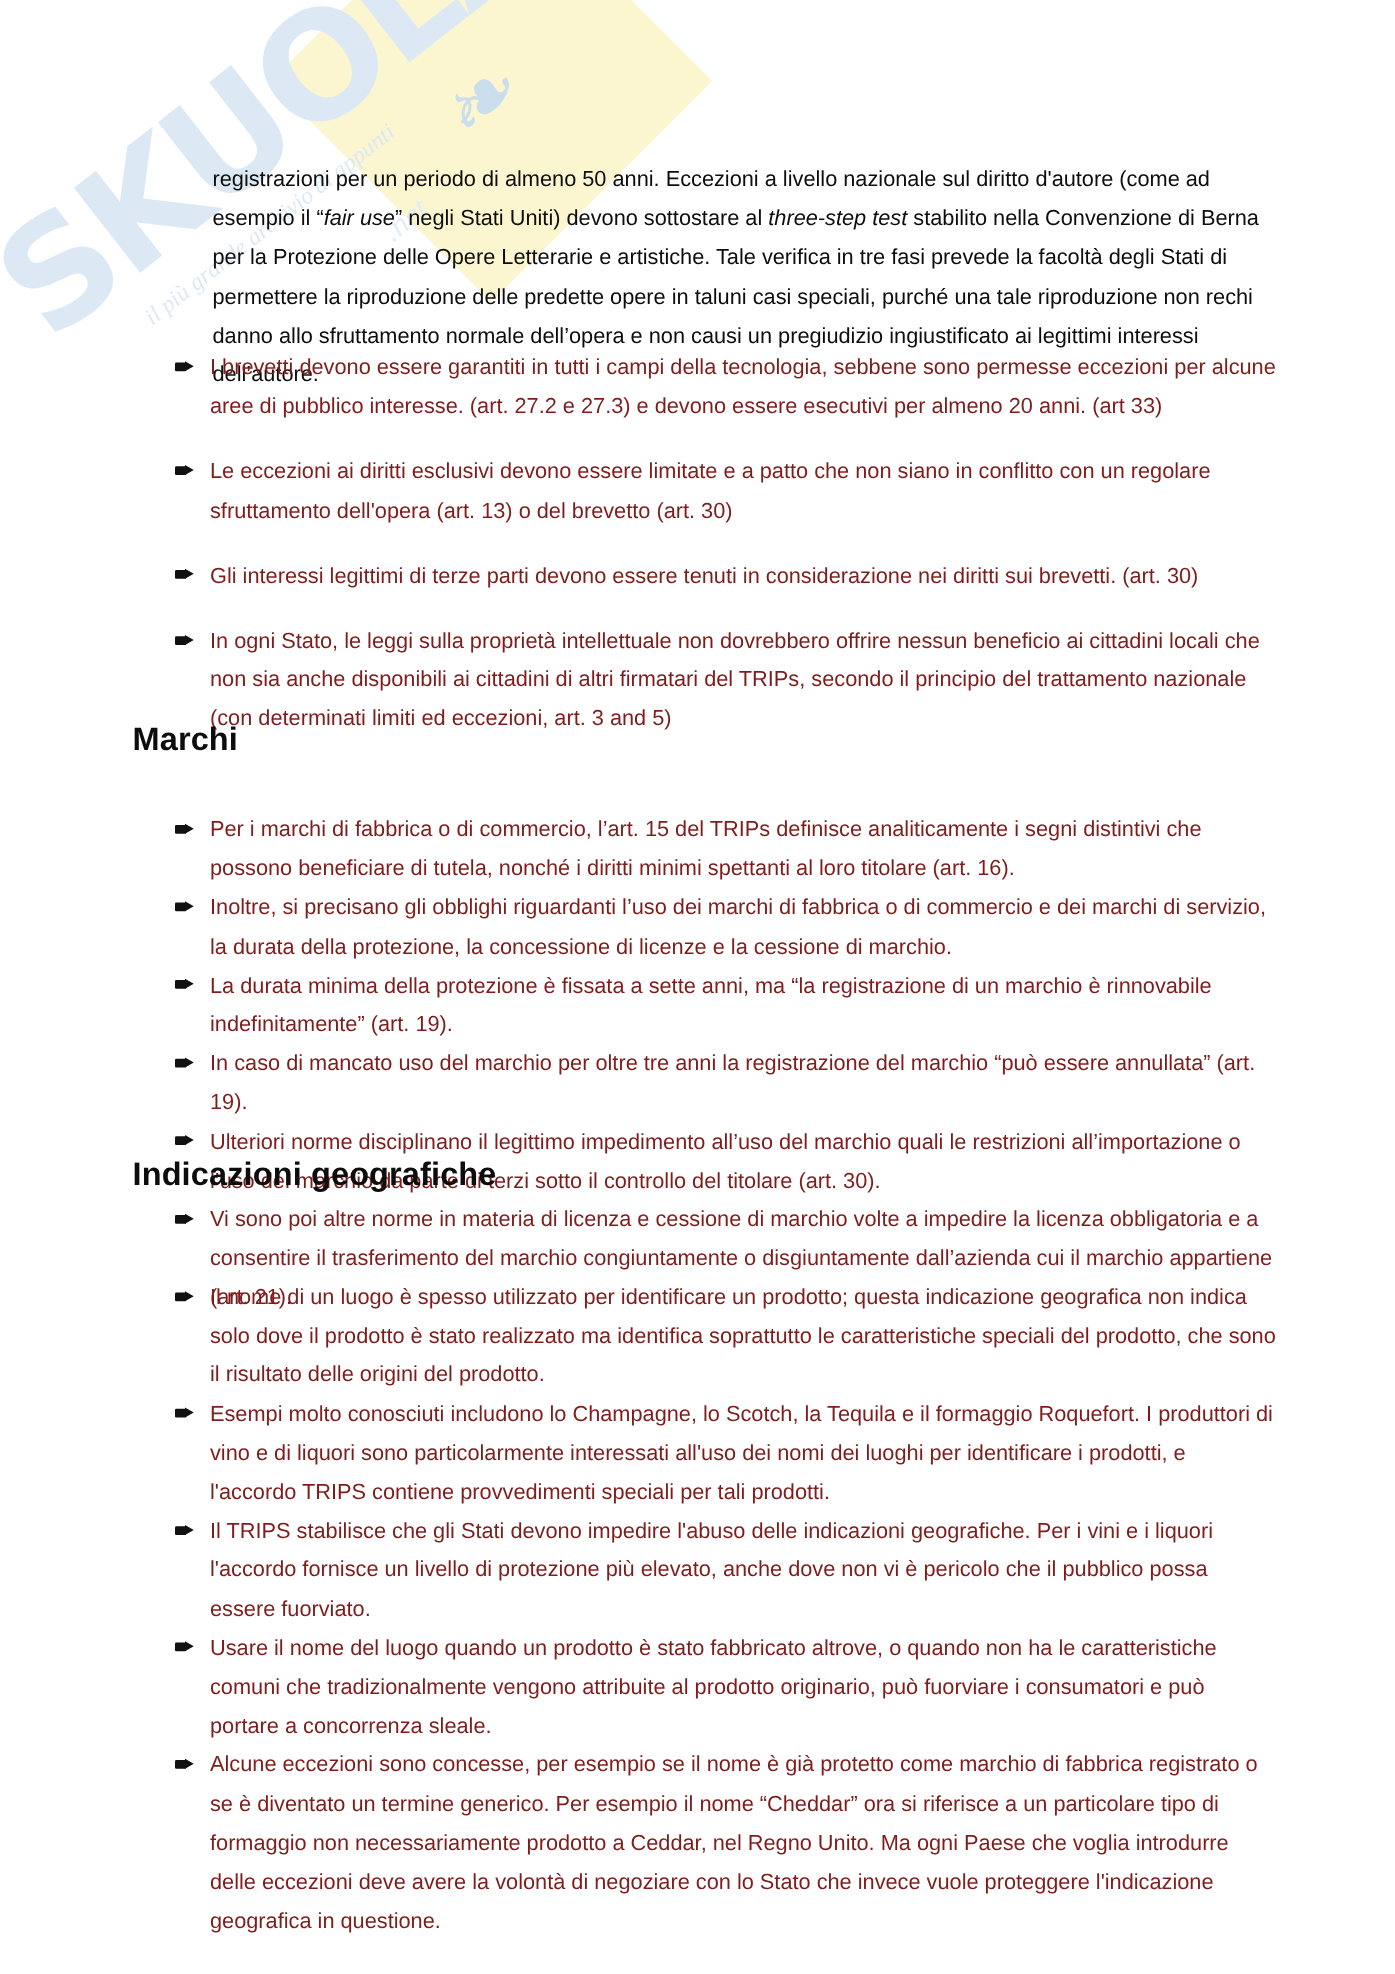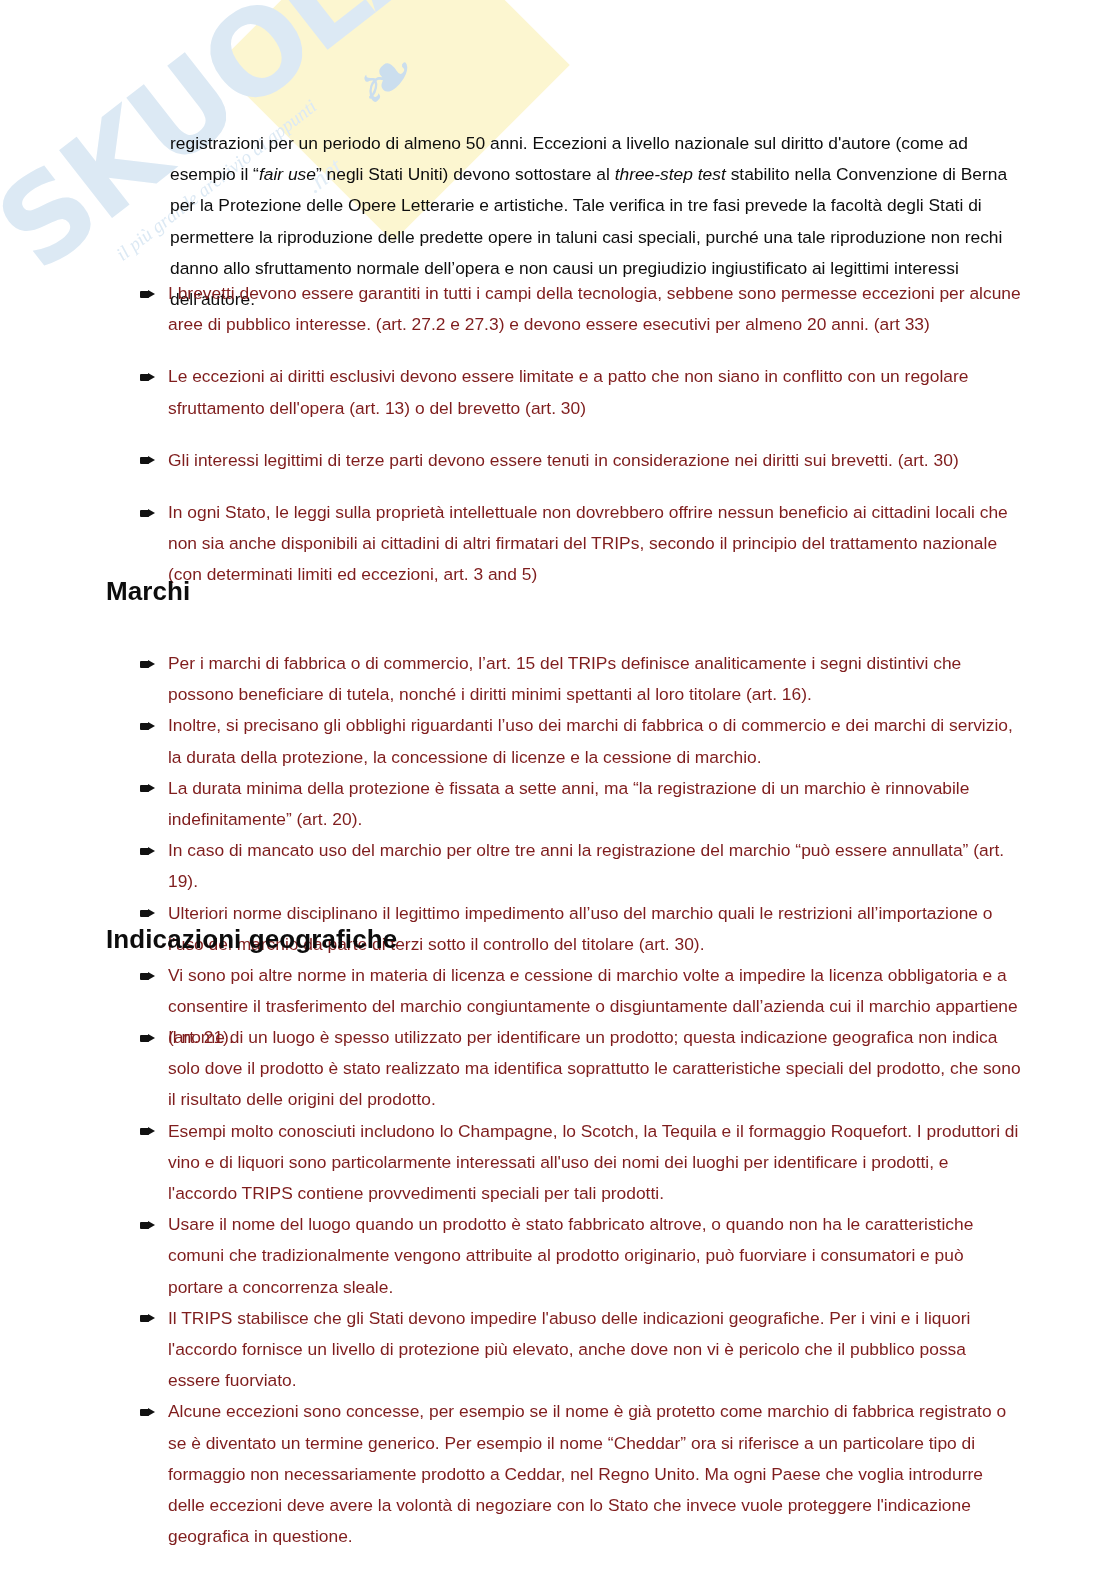--- a/index.html
+++ b/index.html
@@ -216,21 +216,21 @@
       <li>
         <span class="bullet"><span class="bullet-glyph"></span></span>
         <span>Per i marchi di fabbrica o di commercio, l’art. 15 del TRIPs definisce analiticamente i segni distintivi che possono beneficiare di tutela, nonché i diritti minimi spettanti al loro titolare (art. 16).</span>
       </li>
       <li>
         <span class="bullet"><span class="bullet-glyph"></span></span>
         <span>Inoltre, si precisano gli obblighi riguardanti l’uso dei marchi di fabbrica o di commercio e dei marchi di servizio, la durata della protezione, la concessione di licenze e la cessione di marchio.</span>
       </li>
       <li>
         <span class="bullet"><span class="bullet-glyph"></span></span>
-        <span>La durata minima della protezione è fissata a sette anni, ma “la registrazione di un marchio è rinnovabile indefinitamente” (art. 20).</span>
+        <span>La durata minima della protezione è fissata a sette anni, ma “la registrazione di un marchio è rinnovabile indefinitamente” (art. 19).</span>
       </li>
       <li>
         <span class="bullet"><span class="bullet-glyph"></span></span>
         <span>In caso di mancato uso del marchio per oltre tre anni la registrazione del marchio “può essere annullata” (art. 19).</span>
       </li>
       <li>
         <span class="bullet"><span class="bullet-glyph"></span></span>
         <span>Ulteriori norme disciplinano il legittimo impedimento all’uso del marchio quali le restrizioni all’importazione o l’uso del marchio da parte di terzi sotto il controllo del titolare (art. 30).</span>
       </li>
       <li>
@@ -244,25 +244,25 @@
       <li>
         <span class="bullet"><span class="bullet-glyph"></span></span>
         <span>Il nome di un luogo è spesso utilizzato per identificare un prodotto; questa indicazione geografica non indica solo dove il prodotto è stato realizzato ma identifica soprattutto le caratteristiche speciali del prodotto, che sono il risultato delle origini del prodotto.</span>
       </li>
       <li>
         <span class="bullet"><span class="bullet-glyph"></span></span>
         <span>Esempi molto conosciuti includono lo Champagne, lo Scotch, la Tequila e il formaggio Roquefort. I produttori di vino e di liquori sono particolarmente interessati all'uso dei nomi dei luoghi per identificare i prodotti, e l'accordo TRIPS contiene provvedimenti speciali per tali prodotti.</span>
       </li>
       <li>
         <span class="bullet"><span class="bullet-glyph"></span></span>
+        <span>Il TRIPS stabilisce che gli Stati devono impedire l'abuso delle indicazioni geografiche. Per i vini e i liquori l'accordo fornisce un livello di protezione più elevato, anche dove non vi è pericolo che il pubblico possa essere fuorviato.</span>
+      </li>
+      <li>
+        <span class="bullet"><span class="bullet-glyph"></span></span>
         <span>Usare il nome del luogo quando un prodotto è stato fabbricato altrove, o quando non ha le caratteristiche comuni che tradizionalmente vengono attribuite al prodotto originario, può fuorviare i consumatori e può portare a concorrenza sleale.</span>
-      </li>
-      <li>
-        <span class="bullet"><span class="bullet-glyph"></span></span>
-        <span>Il TRIPS stabilisce che gli Stati devono impedire l'abuso delle indicazioni geografiche. Per i vini e i liquori l'accordo fornisce un livello di protezione più elevato, anche dove non vi è pericolo che il pubblico possa essere fuorviato.</span>
       </li>
       <li>
         <span class="bullet"><span class="bullet-glyph"></span></span>
         <span>Alcune eccezioni sono concesse, per esempio se il nome è già protetto come marchio di fabbrica registrato o se è diventato un termine generico. Per esempio il nome “Cheddar” ora si riferisce a un particolare tipo di formaggio non necessariamente prodotto a Ceddar, nel Regno Unito. Ma ogni Paese che voglia introdurre delle eccezioni deve avere la volontà di negoziare con lo Stato che invece vuole proteggere l'indicazione geografica in questione.</span>
       </li>
     </ul>
 
   </div>
 </div>
 

